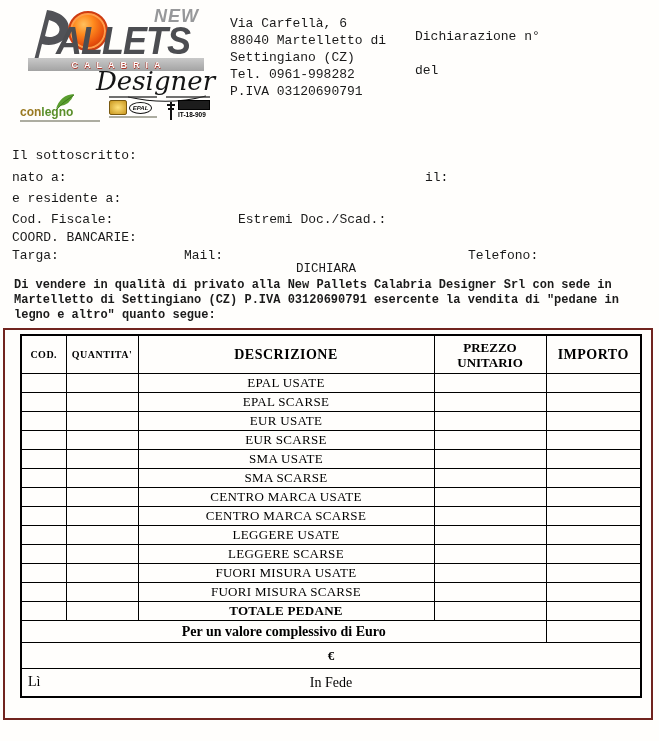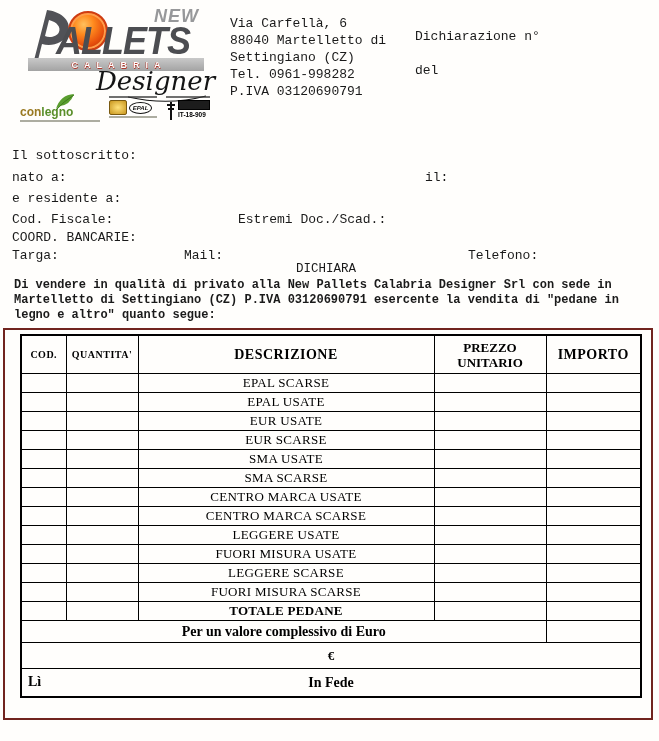--- a/index.html
+++ b/index.html
@@ -94,21 +94,21 @@
   tr.head th{height:37px;font-weight:700;}
   th.h-cod,th.h-qty{font-size:10px;letter-spacing:.5px;}
   th.h-desc{font-size:14px;letter-spacing:.5px;}
   th.h-price{font-size:13px;line-height:15px;padding:0 14px;}
   th.h-amount{font-size:14px;letter-spacing:.5px;}
   tr.brow td{height:18px;font-size:13px;}
   tr.brow td.desc{letter-spacing:.3px;}
   tr.total td.desc{font-weight:700;}
   td.valore{height:21px;font-weight:700;font-size:14px;}
   td.euro-cell{height:25px;text-align:left;font-weight:700;font-size:13px;padding-left:5px;}
-  td.li-cell{height:27px;position:relative;font-weight:700;font-size:14px;margin-left:32px;}
+  td.li-cell{height:27px;position:relative;font-weight:400;font-size:14px;margin-left:32px;}
   .li-label{position:absolute;left:6px;top:5px;}
 </style>
 </head>
 <body>
 
 <div class="page">
 
   <div class="abs logo-block">
     <svg class="p-shape" width="52" height="62" viewBox="0 0 52 62">
       <path fill="#515257" fill-rule="evenodd" d="M10,60 L25,2 C41,4 50,14 46,25 C42,35 30,39 20,36 L14,60 Z
@@ -195,34 +195,34 @@
           <tr class="head">
         <th class="h-cod">COD.</th>
         <th class="h-qty">QUANTITA'</th>
         <th class="h-desc">DESCRIZIONE</th>
         <th class="h-price">PREZZO UNITARIO</th>
         <th class="h-amount">IMPORTO</th>
       </tr>
       <tr class="brow">
             <td></td>
             <td></td>
+            <td class="desc">EPAL USATE</td>
+            <td></td>
+            <td></td>
+          </tr>
+      <tr class="brow">
+            <td></td>
+            <td></td>
             <td class="desc">EPAL SCARSE</td>
             <td></td>
             <td></td>
           </tr>
       <tr class="brow">
             <td></td>
             <td></td>
-            <td class="desc">EPAL USATE</td>
-            <td></td>
-            <td></td>
-          </tr>
-      <tr class="brow">
-            <td></td>
-            <td></td>
             <td class="desc">EUR USATE</td>
             <td></td>
             <td></td>
           </tr>
       <tr class="brow">
             <td></td>
             <td></td>
             <td class="desc">EUR SCARSE</td>
             <td></td>
             <td></td>
@@ -258,28 +258,28 @@
       <tr class="brow">
             <td></td>
             <td></td>
             <td class="desc">LEGGERE USATE</td>
             <td></td>
             <td></td>
           </tr>
       <tr class="brow">
             <td></td>
             <td></td>
+            <td class="desc">LEGGERE SCARSE</td>
+            <td></td>
+            <td></td>
+          </tr>
+      <tr class="brow">
+            <td></td>
+            <td></td>
             <td class="desc">FUORI MISURA USATE</td>
-            <td></td>
-            <td></td>
-          </tr>
-      <tr class="brow">
-            <td></td>
-            <td></td>
-            <td class="desc">LEGGERE SCARSE</td>
             <td></td>
             <td></td>
           </tr>
       <tr class="brow">
             <td></td>
             <td></td>
             <td class="desc">FUORI MISURA SCARSE</td>
             <td></td>
             <td></td>
           </tr>

